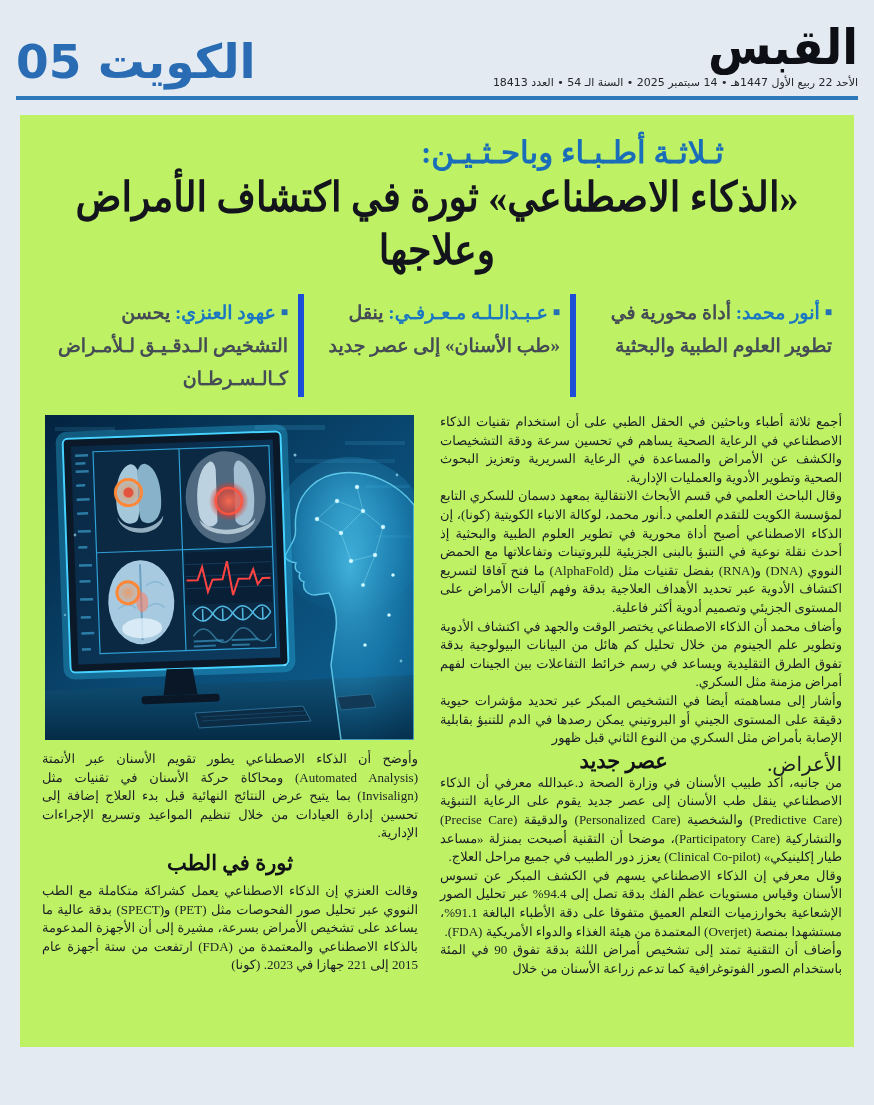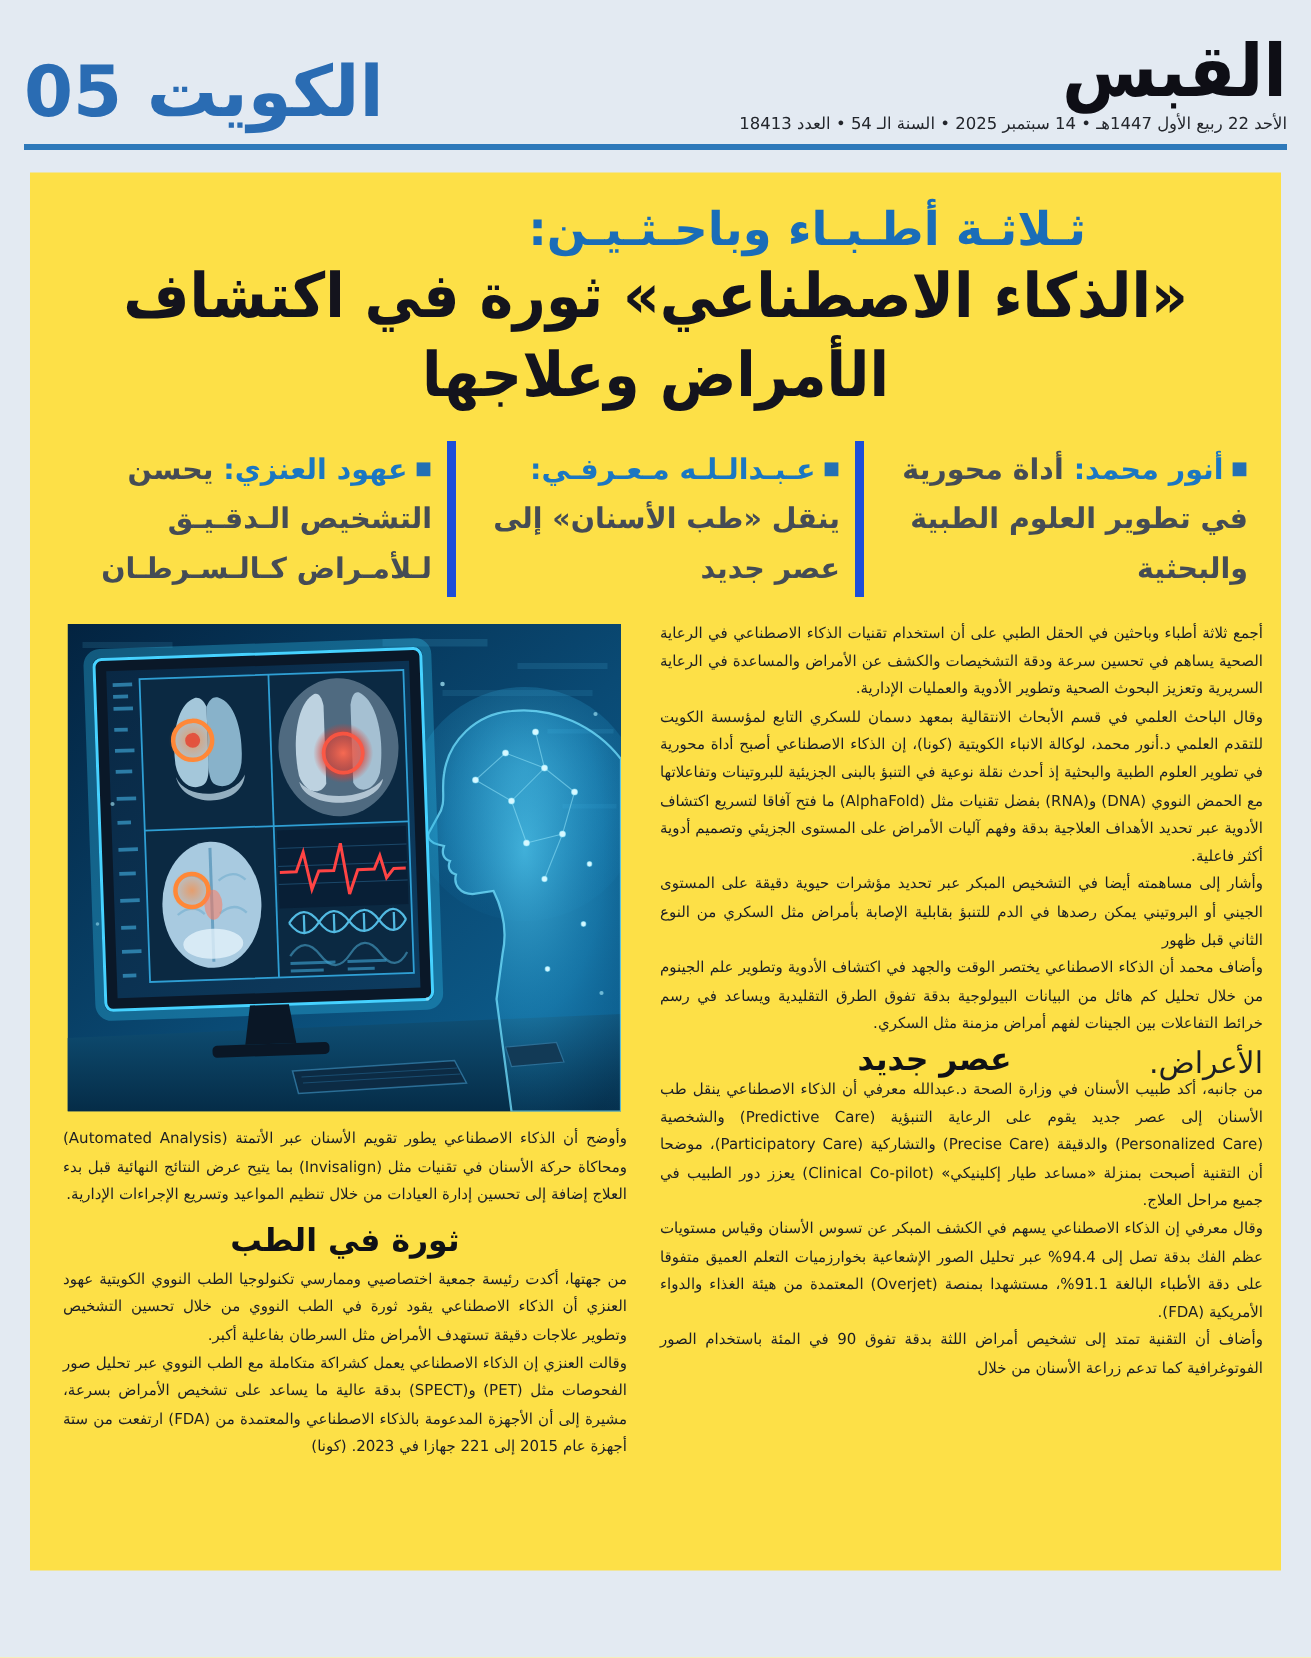--- a/index.html
+++ b/index.html
@@ -11,34 +11,34 @@
     direction:rtl;
   }
   
   .header{display:flex;justify-content:space-between;align-items:flex-end;padding:24px 16px 0;}
   .masthead-block{text-align:right;}
   .masthead{font-size:46px;font-weight:bold;color:#0e0e15;line-height:1;letter-spacing:-2px;transform:scaleY(1.05);}
   .date-line{font-size:11px;color:#23262c;margin-top:6px;}
   .section-label{font-size:47px;font-weight:bold;color:#2a6cb3;line-height:1;padding-bottom:4px;letter-spacing:-1px;}
   .rule{height:4px;background:#2e79ba;margin:7px 16px 0;}
   
-  .article-box{margin:15px 20px 0;background:#fde047;height:932px;padding:8px 12px;box-sizing:border-box;}
+  .article-box{margin:15px 20px 0;background:#bef264;height:932px;padding:8px 12px;box-sizing:border-box;font-family:Liberation Serif, serif;}
   .kicker{text-align:right;padding-right:118px;color:#1a6db8;font-size:31px;font-weight:bold;margin-top:10px;line-height:1.3;}
   .main-headline{text-align:center;color:#14141d;font-size:38px;font-weight:bold;margin-top:2px;line-height:1.3;letter-spacing:-1px;transform:scaleY(1.08);}
   
   .deck{display:flex;margin-top:20px;}
   .deck-item{flex:1;padding:2px 10px;font-size:19px;font-weight:bold;line-height:33px;color:#454c55;text-align:right;}
   .deck-item + .deck-item{border-right:6px solid #1d4ed8;}
   .deck-bullet{color:#2470b3;font-size:12px;vertical-align:3px;margin-left:5px;}
   .deck-name{color:#1b77c2;}
   
   .content{display:flex;gap:22px;margin-top:16px;}
   .col-main{width:402px;}
   .col-side{width:376px;}
-  .body p{font-size:10px;line-height:18.6px;text-align:justify;margin:0;color:#1d1f24;}
+  .body p{font-size:13px;line-height:18.6px;text-align:justify;margin:0;color:#1d1f24;}
   .subhead{text-align:center;font-size:21px;font-weight:bold;color:#101116;margin:8px 0 6px;}
   .tailrow{display:flex;align-items:flex-end;}
   .tailrow .tail{font-size:20px;line-height:18.6px;color:#1d1f24;}
   .tailrow .subhead{flex:1;margin:1px 0 0 40px;}
   .photo-wrap{width:369px;margin:2px 4px 10px auto;}
   .photo-wrap svg{display:block;}
 </style>
 </head>
 <body>
 
@@ -68,22 +68,22 @@
       <div class="deck-item">
         <span class="deck-bullet">■</span><span class="deck-name">عهود العنزي:</span><span> يحسن التشخيص الـدقـيـق لـلأمـراض كـالـسـرطـان</span>
       </div>
     </div>
 
     <div class="content">
 
       <div class="col-main body">
         <p>أجمع ثلاثة أطباء وباحثين في الحقل الطبي على أن استخدام تقنيات الذكاء الاصطناعي في الرعاية الصحية يساهم في تحسين سرعة ودقة التشخيصات والكشف عن الأمراض والمساعدة في الرعاية السريرية وتعزيز البحوث الصحية وتطوير الأدوية والعمليات الإدارية.</p>
         <p>وقال الباحث العلمي في قسم الأبحاث الانتقالية بمعهد دسمان للسكري التابع لمؤسسة الكويت للتقدم العلمي د.أنور محمد، لوكالة الانباء الكويتية (كونا)، إن الذكاء الاصطناعي أصبح أداة محورية في تطوير العلوم الطبية والبحثية إذ أحدث نقلة نوعية في التنبؤ بالبنى الجزيئية للبروتينات وتفاعلاتها مع الحمض النووي (DNA) و(RNA) بفضل تقنيات مثل (AlphaFold) ما فتح آفاقا لتسريع اكتشاف الأدوية عبر تحديد الأهداف العلاجية بدقة وفهم آليات الأمراض على المستوى الجزيئي وتصميم أدوية أكثر فاعلية.</p>
+        <p>وأضاف محمد أن الذكاء الاصطناعي يختصر الوقت والجهد في اكتشاف الأدوية وتطوير علم الجينوم من خلال تحليل كم هائل من البيانات البيولوجية بدقة تفوق الطرق التقليدية ويساعد في رسم خرائط التفاعلات بين الجينات لفهم أمراض مزمنة مثل السكري.</p>
         <p>وأشار إلى مساهمته أيضا في التشخيص المبكر عبر تحديد مؤشرات حيوية دقيقة على المستوى الجيني أو البروتيني يمكن رصدها في الدم للتنبؤ بقابلية الإصابة بأمراض مثل السكري من النوع الثاني قبل ظهور</p>
-        <p>وأضاف محمد أن الذكاء الاصطناعي يختصر الوقت والجهد في اكتشاف الأدوية وتطوير علم الجينوم من خلال تحليل كم هائل من البيانات البيولوجية بدقة تفوق الطرق التقليدية ويساعد في رسم خرائط التفاعلات بين الجينات لفهم أمراض مزمنة مثل السكري.</p>
         <div class="tailrow">
           <span class="tail">الأعراض.</span>
           <div class="subhead">عصر جديد</div>
         </div>
         <p>من جانبه، أكد طبيب الأسنان في وزارة الصحة د.عبدالله معرفي أن الذكاء الاصطناعي ينقل طب الأسنان إلى عصر جديد يقوم على الرعاية التنبؤية (Predictive Care) والشخصية (Personalized Care) والدقيقة (Precise Care) والتشاركية (Participatory Care)، موضحا أن التقنية أصبحت بمنزلة «مساعد طيار إكلينيكي» (Clinical Co-pilot) يعزز دور الطبيب في جميع مراحل العلاج.</p>
         <p>وقال معرفي إن الذكاء الاصطناعي يسهم في الكشف المبكر عن تسوس الأسنان وقياس مستويات عظم الفك بدقة تصل إلى 94.4% عبر تحليل الصور الإشعاعية بخوارزميات التعلم العميق متفوقا على دقة الأطباء البالغة 91.1%، مستشهدا بمنصة (Overjet) المعتمدة من هيئة الغذاء والدواء الأمريكية (FDA).</p>
         <p>وأضاف أن التقنية تمتد إلى تشخيص أمراض اللثة بدقة تفوق 90 في المئة باستخدام الصور الفوتوغرافية كما تدعم زراعة الأسنان من خلال</p>
       </div>
 
       <div class="col-side body">
@@ -257,19 +257,18 @@
                 <circle cx="20" cy="200" r="1.2" opacity="0.5"></circle>
               <circle cx="250" cy="40" r="1.5" opacity="0.7"></circle>
                 <circle cx="352" cy="60" r="1.4" opacity="0.6"></circle>
               <circle cx="240" cy="250" r="1.3" opacity="0.5"></circle>
                 <circle cx="356" cy="246" r="1.4" opacity="0.6"></circle>
             </g>
           </svg>
         </div>
         <p>وأوضح أن الذكاء الاصطناعي يطور تقويم الأسنان عبر الأتمتة (Automated Analysis) ومحاكاة حركة الأسنان في تقنيات مثل (Invisalign) بما يتيح عرض النتائج النهائية قبل بدء العلاج إضافة إلى تحسين إدارة العيادات من خلال تنظيم المواعيد وتسريع الإجراءات الإدارية.</p>
         <div class="subhead">ثورة في الطب</div>
-        <p>من جهتها، أكدت رئيسة جمعية اختصاصيي وممارسي تكنولوجيا الطب النووي الكويتية عهود العنزي أن الذكاء الاصطناعي يقود ثورة في الطب النووي من خلال تحسين التشخيص وتطوير علاجات دقيقة تستهدف الأمراض مثل السرطان بفاعلية أكبر.</p>
         <p>وقالت العنزي إن الذكاء الاصطناعي يعمل كشراكة متكاملة مع الطب النووي عبر تحليل صور الفحوصات مثل (PET) و(SPECT) بدقة عالية ما يساعد على تشخيص الأمراض بسرعة، مشيرة إلى أن الأجهزة المدعومة بالذكاء الاصطناعي والمعتمدة من (FDA) ارتفعت من ستة أجهزة عام 2015 إلى 221 جهازا في 2023. (كونا)</p>
       </div>
 
     </div>
   </div>
 </div>
 
 </body></html>

